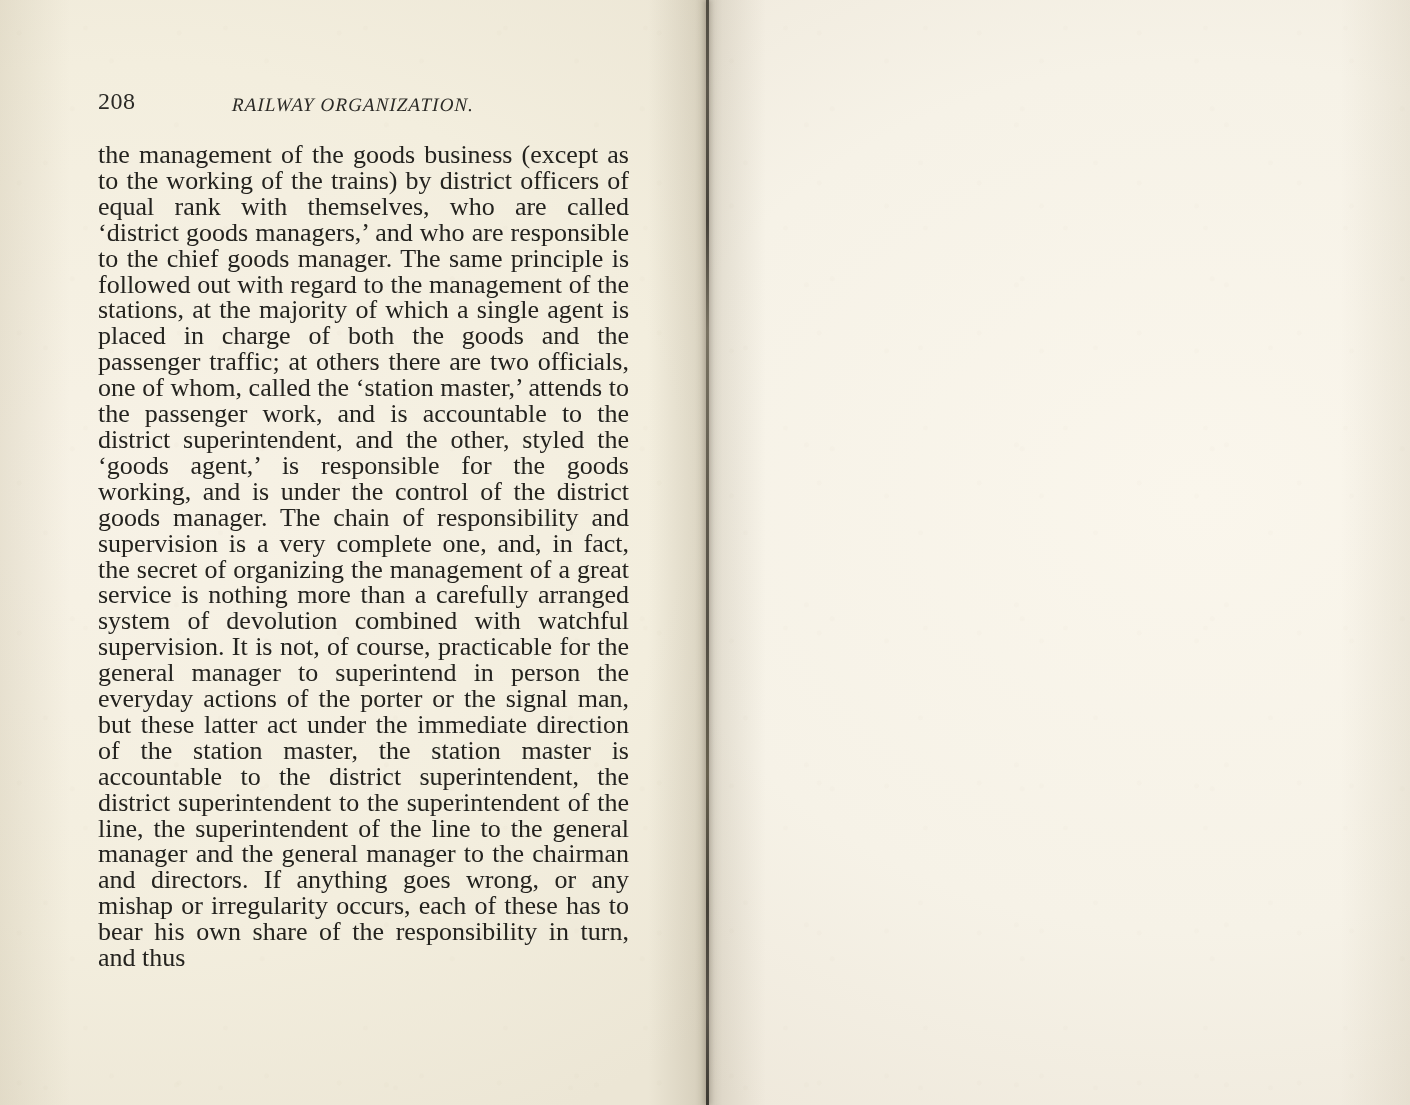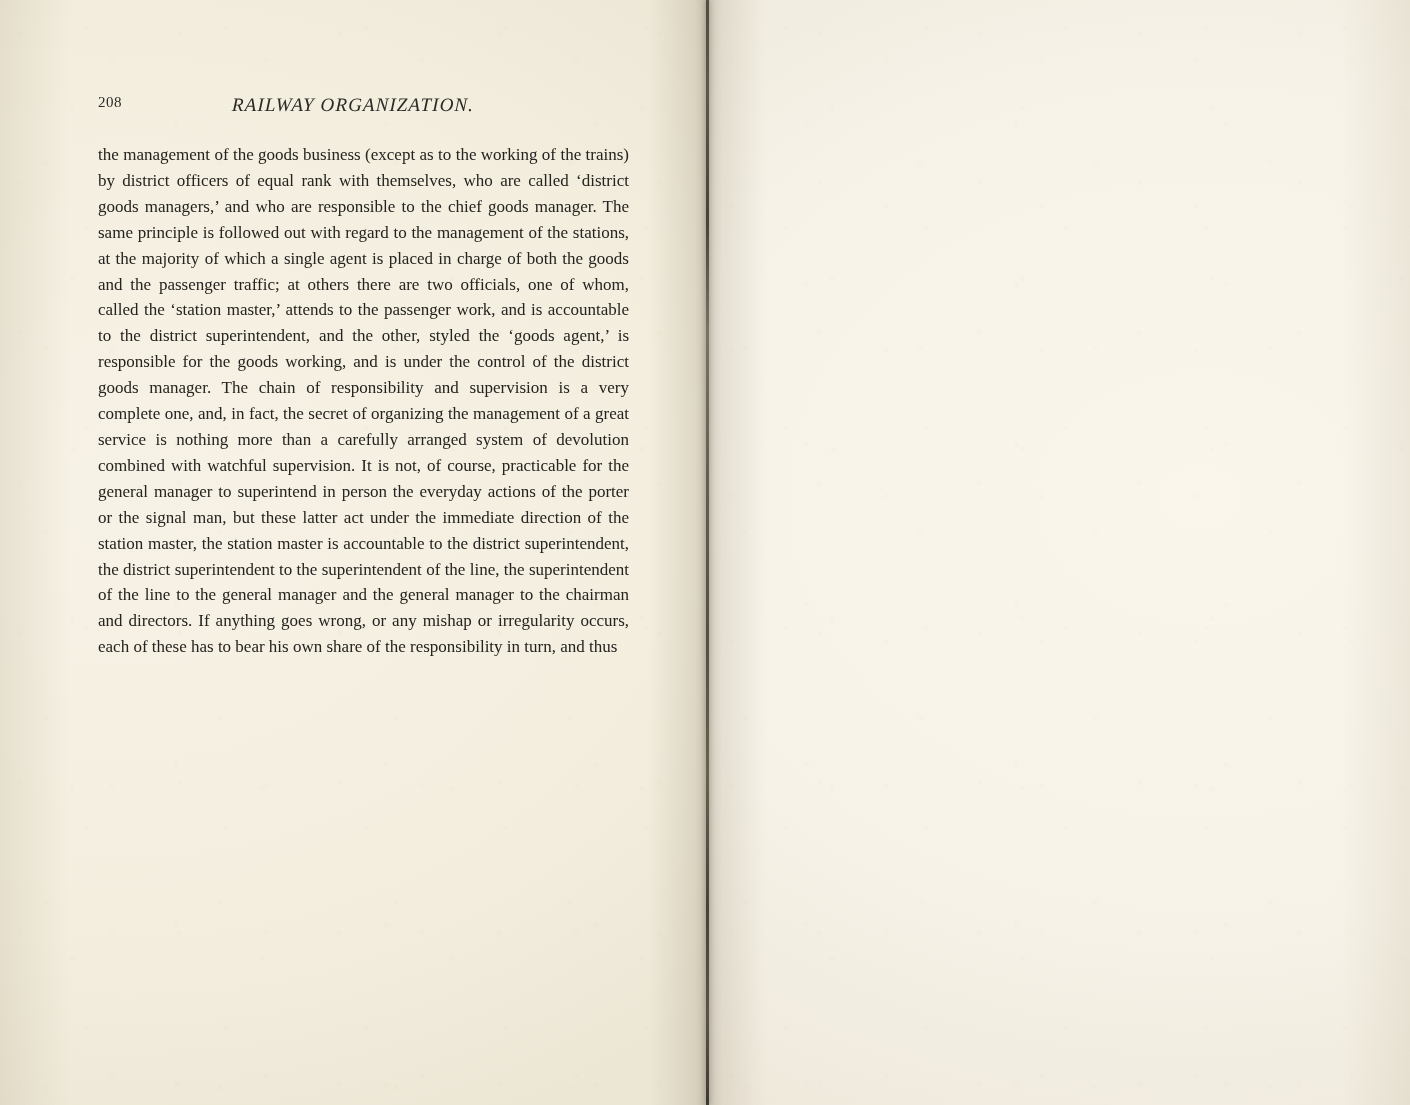--- a/index.html
+++ b/index.html
@@ -107,37 +107,37 @@
     height: 26px;
     line-height: 26px;
     font-style: italic;
     font-size: 19px;
     letter-spacing: 1.1px;
     color: #2b2a26;
     white-space: nowrap;
   }
   .folio {
     position: absolute;
-    top: 94px;
-    font-size: 15px;
+    top: 88px;
+    font-size: 24px;
     font-style: normal;
     letter-spacing: 0.5px;
     color: #2b2a26;
   }
 
   #head-left-folio { left: 98px; }
   #head-left-title {
     left: 232px;
     transform: skewX(-2deg);
   }
 
   
   .text-col {
     position: absolute;
-    font-size: 17px;
+    font-size: 26px;
     line-height: 25.9px;
     color: #24231f;
     text-align: justify;
     text-justify: inter-word;
   }
   #col-left {
     left: 98px;
     top: 142px;
     width: 531px;
   }

